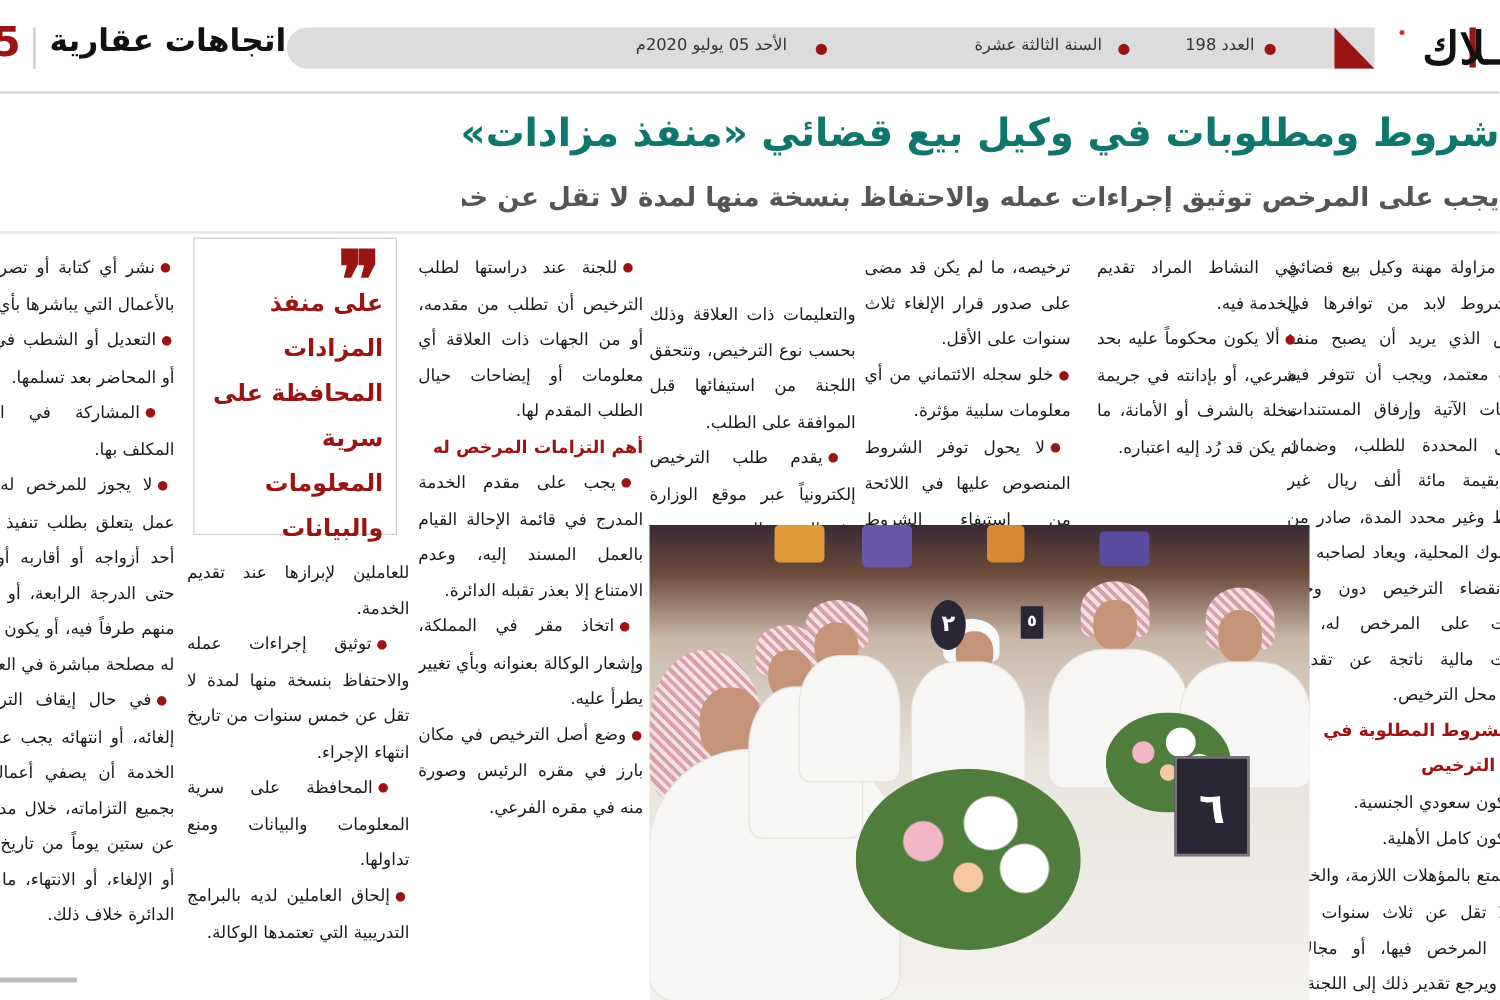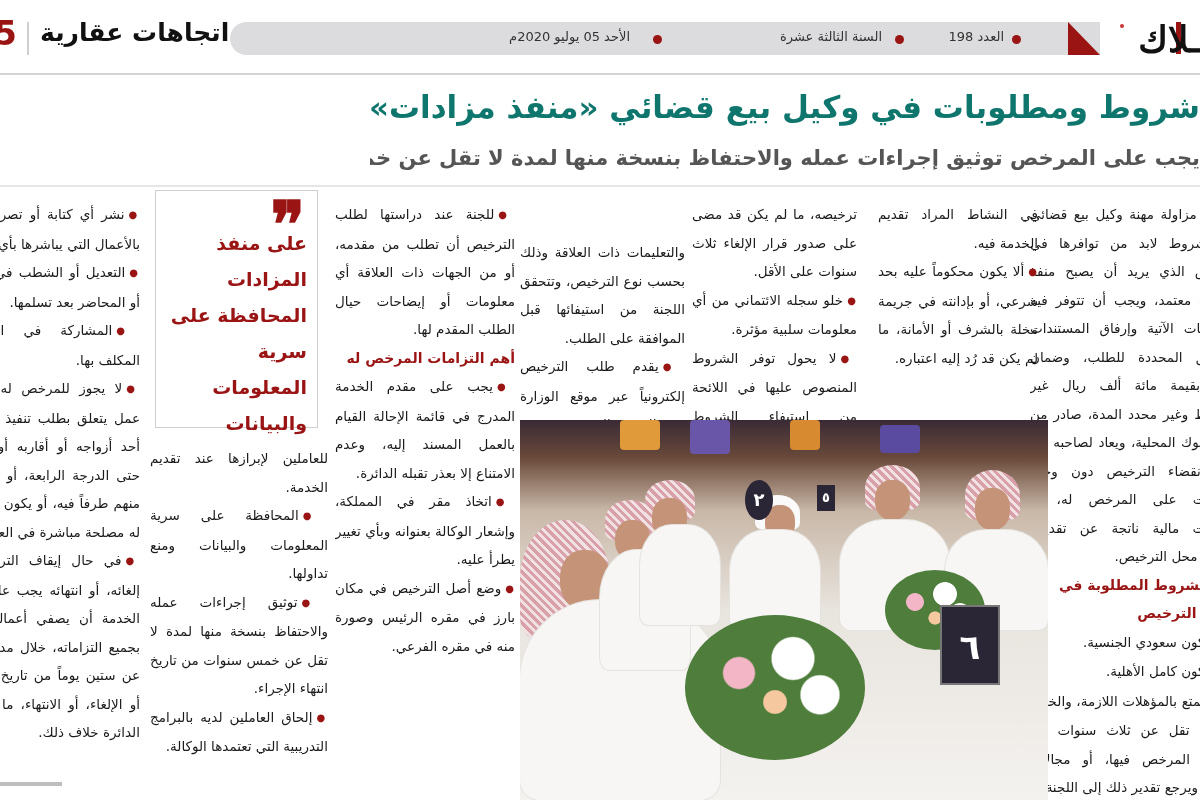--- a/index.html
+++ b/index.html
@@ -138,22 +138,22 @@
     <p class="bullet">وضع أصل الترخيص في مكان بارز في مقره الرئيس وصورة منه في مقره الفرعي.</p>
   </div>
 
 <div class="pullquote">
   <div class="pq-mark">❞</div>
   <div class="pq-text">على منفذ المزادات المحافظة على سرية المعلومات والبيانات</div>
 </div>
 
 <div class="col" id="col6" style="left:150px; top:432px; width:178px; height:368px;margin-top:12px;">
     <p>للعاملين لإبرازها عند تقديم الخدمة.</p>
+    <p class="bullet">توثيق إجراءات عمله والاحتفاظ بنسخة منها لمدة لا تقل عن خمس سنوات من تاريخ انتهاء الإجراء.</p>
     <p class="bullet">المحافظة على سرية المعلومات والبيانات ومنع تداولها.</p>
-    <p class="bullet">توثيق إجراءات عمله والاحتفاظ بنسخة منها لمدة لا تقل عن خمس سنوات من تاريخ انتهاء الإجراء.</p>
     <p class="bullet">إلحاق العاملين لديه بالبرامج التدريبية التي تعتمدها الوكالة.</p>
   </div>
 
 <div class="col" id="col7" style="left:-50px; top:200px; width:190px; height:600px;">
     <p class="bullet">نشر أي كتابة أو تصريح يتعلق بالأعمال التي يباشرها بأي وسيلة.</p>
     <p class="bullet">التعديل أو الشطب في النماذج أو المحاضر بعد تسلمها.</p>
     <p class="bullet">المشاركة في المزايدات المكلف بها.</p>
     <p class="bullet">لا يجوز للمرخص له مباشرة عمل يتعلق بطلب تنفيذ يخصه أو أحد أزواجه أو أقاربه أو أصهاره حتى الدرجة الرابعة، أو يكون أي منهم طرفاً فيه، أو يكون للمرخص له مصلحة مباشرة في العمل.</p>
     <p class="bullet">في حال إيقاف الترخيص أو إلغائه، أو انتهائه يجب على مقدم الخدمة أن يصفي أعماله، ويفي بجميع التزاماته، خلال مدة لا تزيد عن ستين يوماً من تاريخ الإيقاف، أو الإلغاء، أو الانتهاء، ما لم تقرر الدائرة خلاف ذلك.</p>
   </div>

